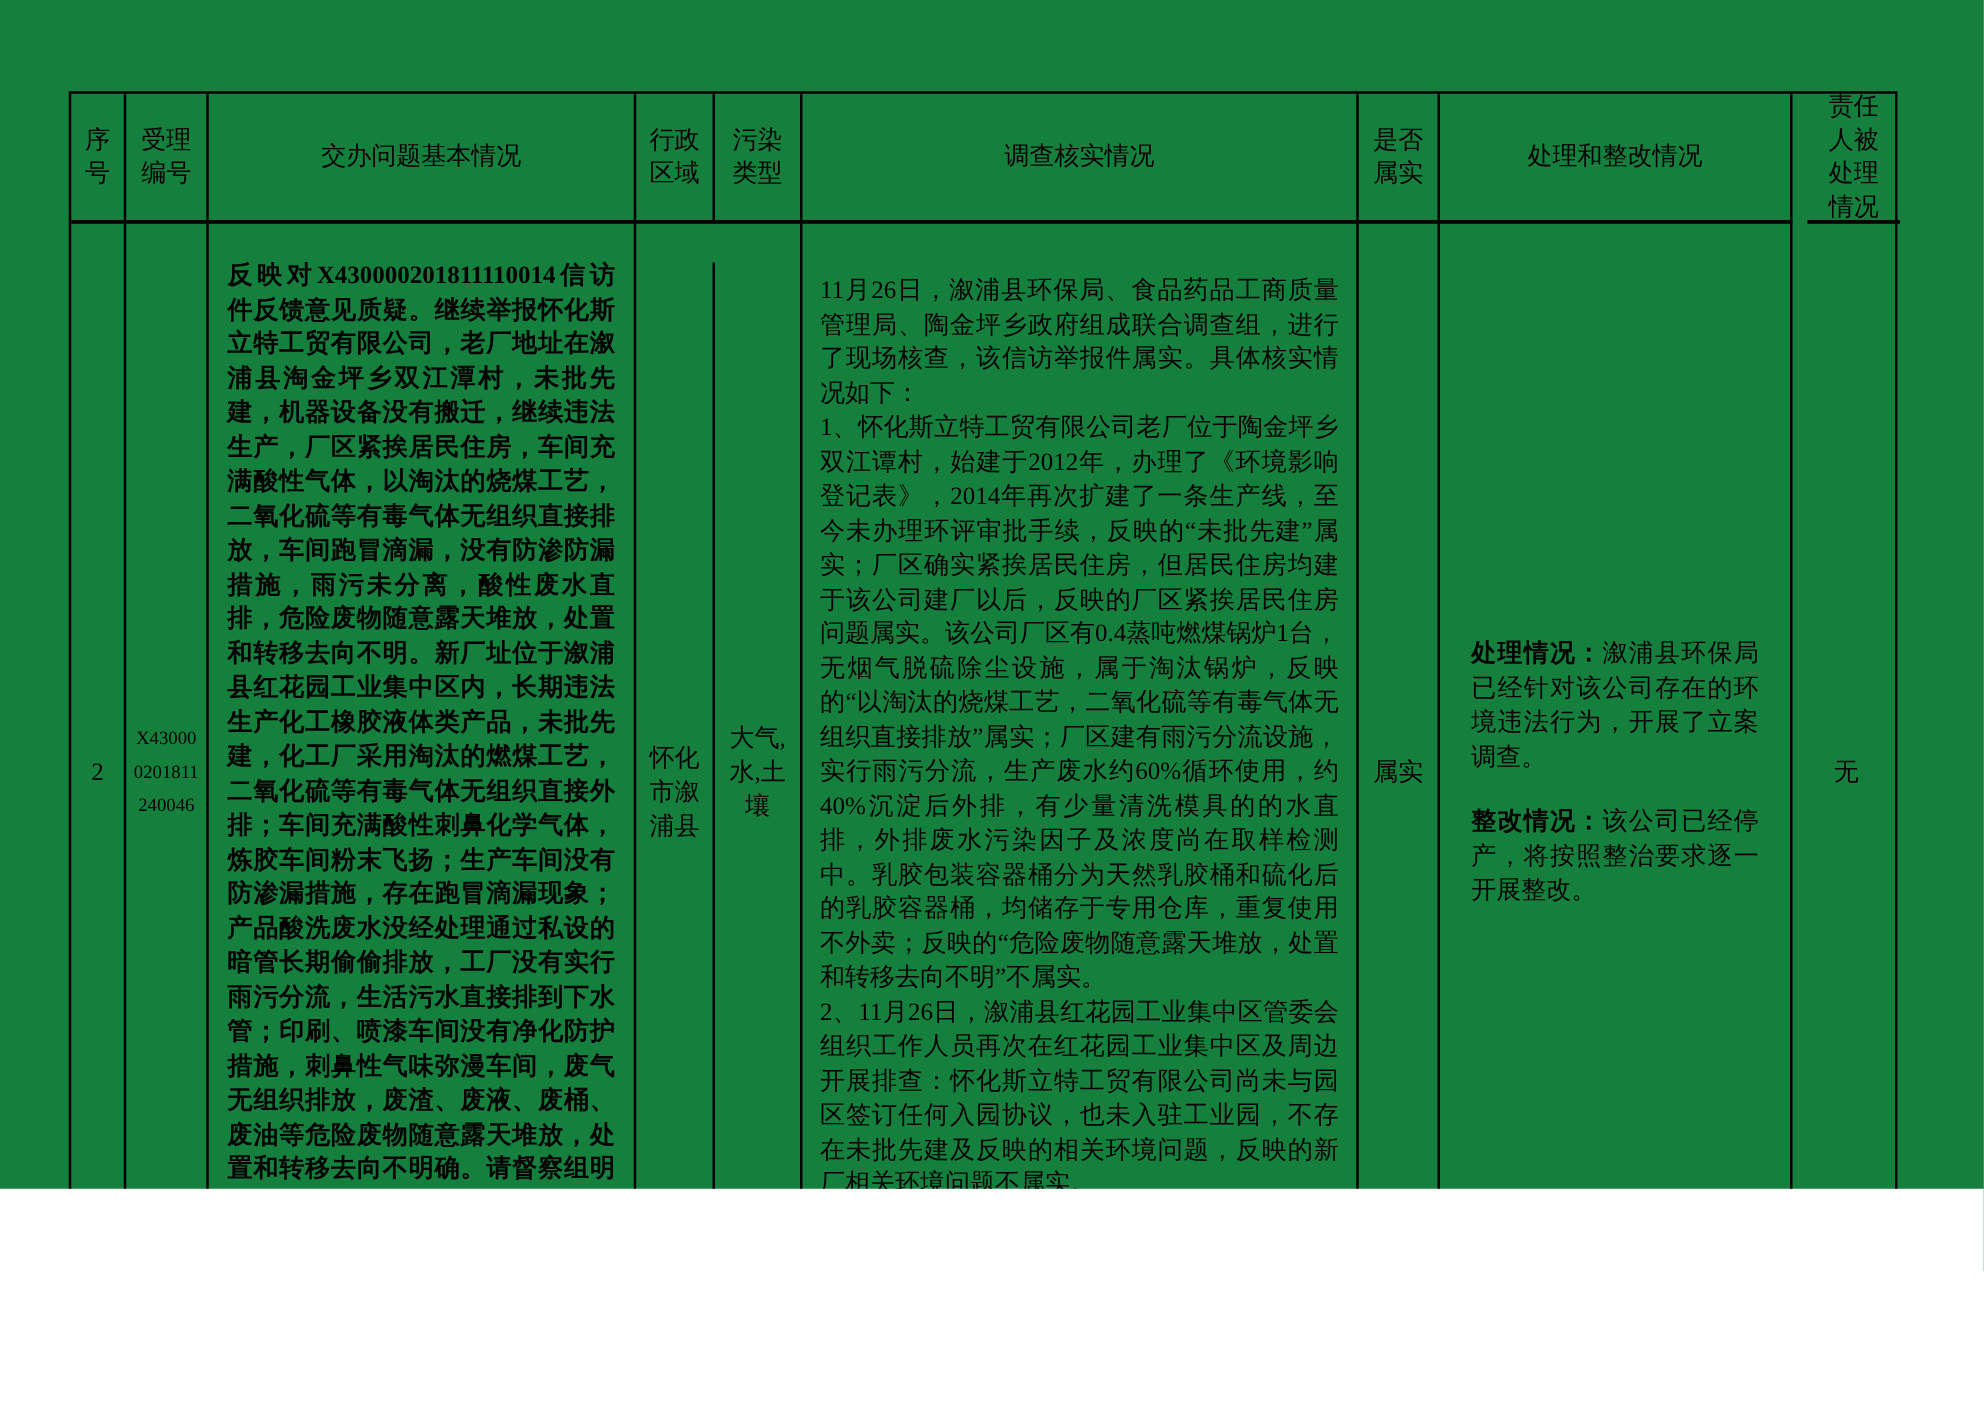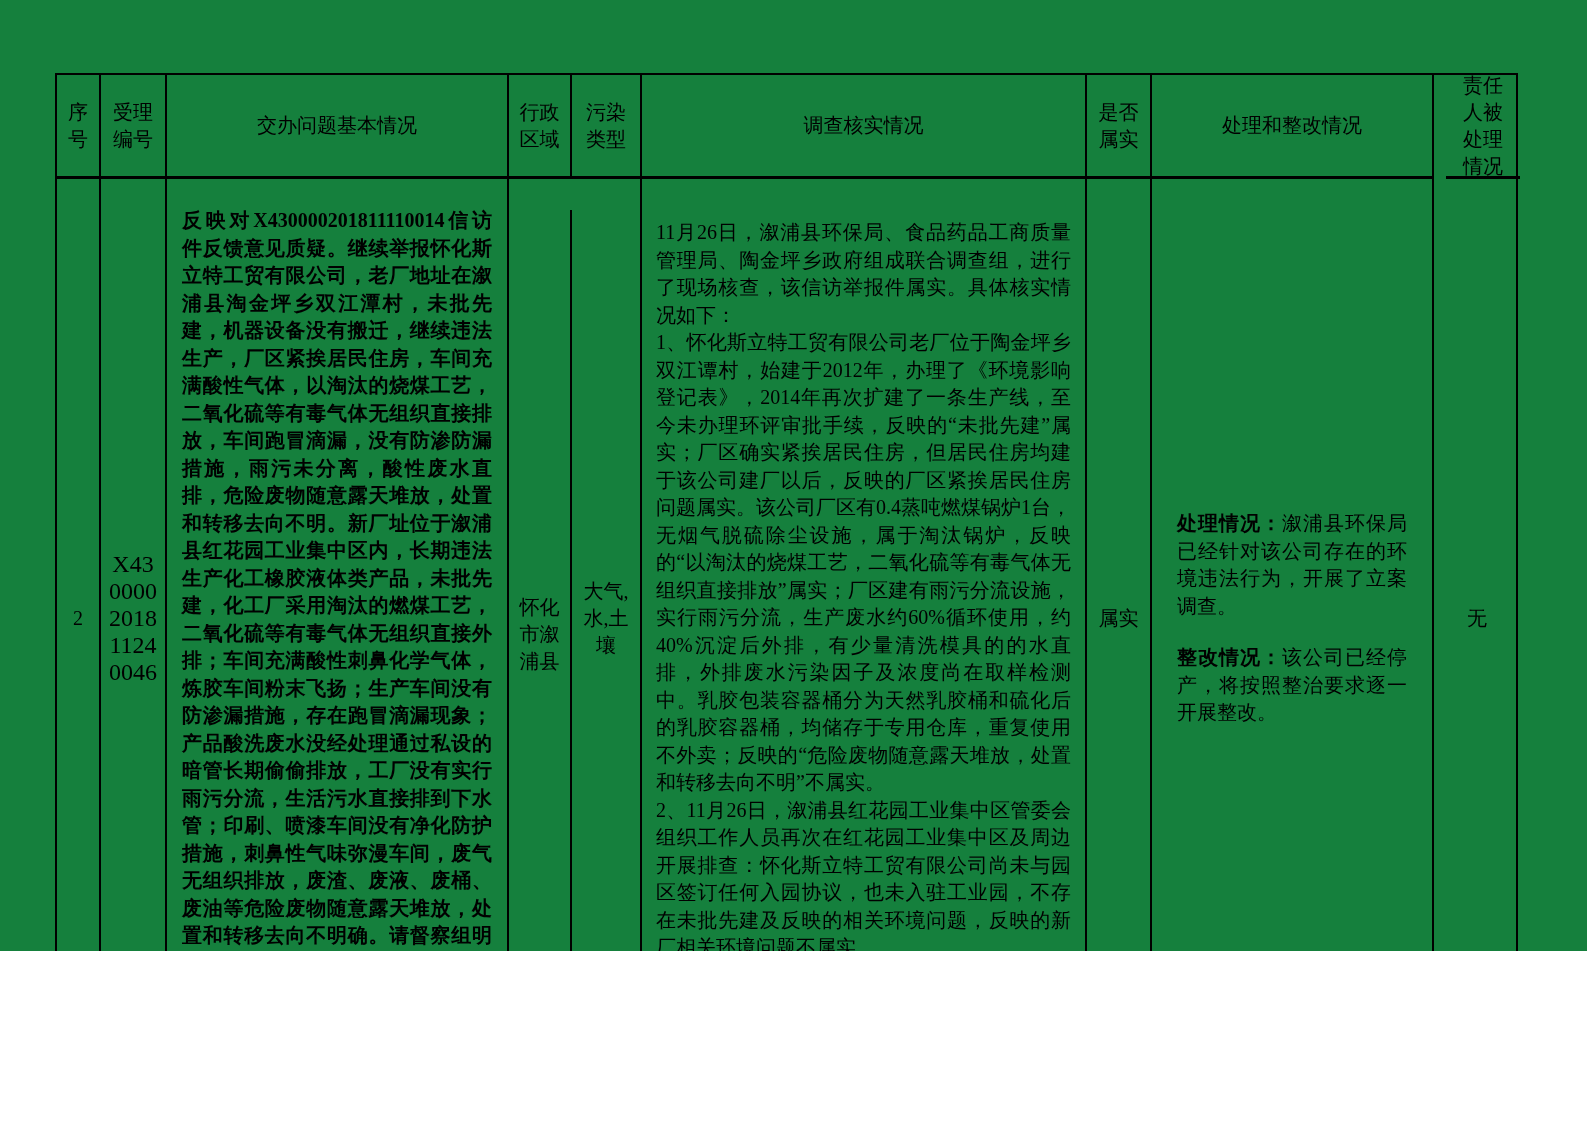--- a/index.html
+++ b/index.html
@@ -35,21 +35,21 @@
   .th.c2 { padding:0 6px; }
   .th.c4, .th.c5 { padding:0 8px; }
   .th.c7 { padding:0 6px; }
   .th.c9 { padding:0 8px;margin-left:12px; }
 
   
   .td-center {
     display:flex; align-items:center; justify-content:center;
     text-align:center; line-height:27px; word-break:break-all;
   }
-  .td-center.c2 { padding:0 6px; font-size:24px; }
+  .td-center.c2 { padding:0 6px; font-size:15px; }
   .td-center.c4 { padding:0 8px;margin-top:31px; }
   .td-center.c5 { padding:0 8px; }
 
   
   .td-problem {
     padding:28px 15px 0;
     text-align:justify; line-height:27.5px;font-weight:bold;
   }
   .td-invest {
     padding:40px 14px 10px;

